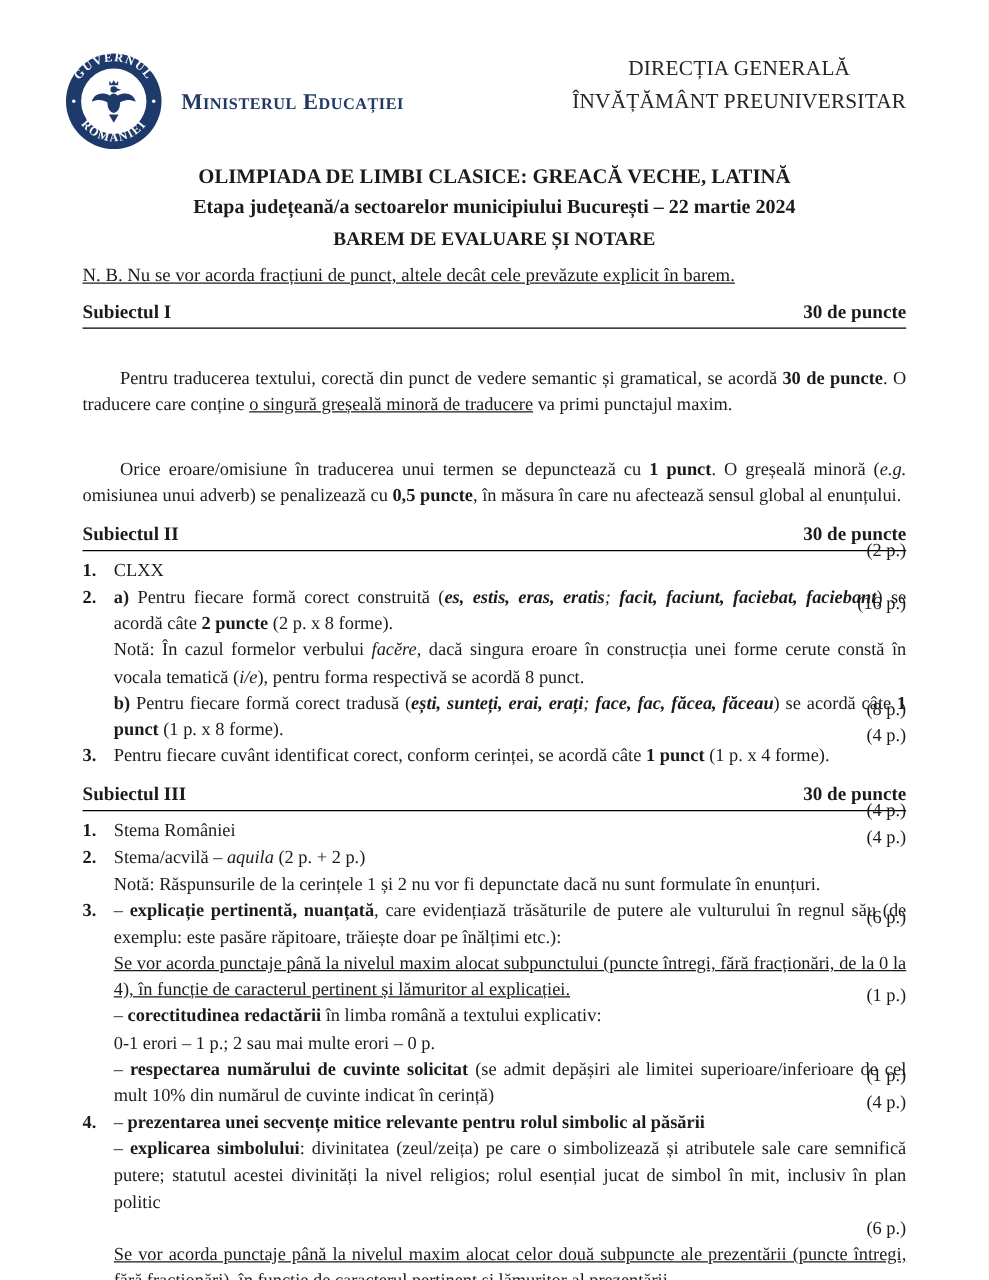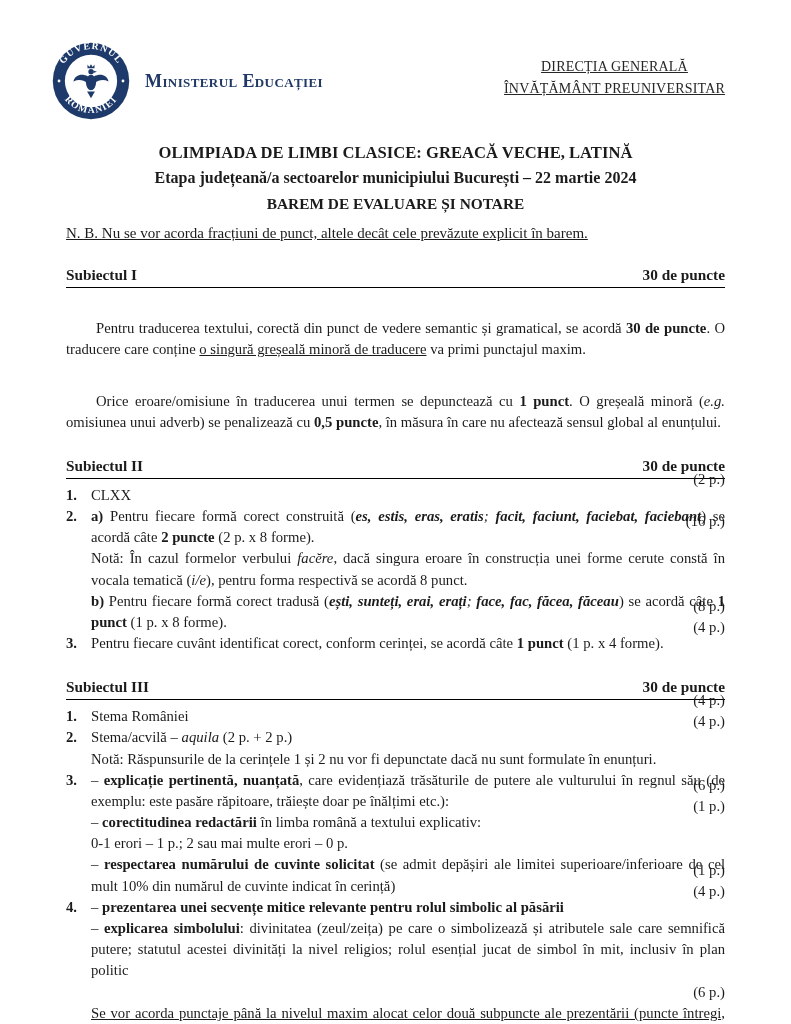--- a/index.html
+++ b/index.html
@@ -7,34 +7,34 @@
     width:791px; height:1024px; box-sizing:border-box; margin:0 auto;
     background:#ffffff; overflow:hidden;
     padding:42px 66px 0 66px;
     font-family:"Liberation Serif", serif; color:#1b1b1b;
   }
   
   .hdr { display:flex; justify-content:space-between; align-items:flex-start; margin-left:-14px; }
   .hdr-left { display:flex; align-items:center; gap:15px; }
   .seal { width:78px; height:78px; display:block; }
   .ministry { font-size:18px; font-weight:bold; font-variant-caps:small-caps; color:#1f3864; letter-spacing:.4px; }
-  .hdr-right { text-align:center; margin-top:14px; font-size:14px; line-height:1.55; letter-spacing:.2px; color:#262626; font-weight:500;text-decoration:underline; }
+  .hdr-right { text-align:center; margin-top:0; font-size:17px; line-height:1.55; letter-spacing:.2px; color:#262626; font-weight:500; }
   
-  .titles { text-align:center; margin-top:21px; line-height:1.4; }
+  .titles { text-align:center; margin-top:9px; line-height:1.4; }
   .t1 { font-size:16.6px; font-weight:bold; margin:2px 0; }
   .t2 { font-size:16px;   font-weight:bold; margin:3px 0; }
   .t3 { font-size:16px;   font-weight:bold; font-style:italic; margin:3px 0; }
   .t4 { font-size:15.4px; font-weight:bold; margin:2px 0; }
   .t5 { font-size:15.4px; font-weight:bold; margin:2px 0; }
   
   .nb { margin-top:11px; font-size:15px; text-decoration:underline; }
   .doc { font-size:14.7px; line-height:1.44; text-align:justify; }
   .sec-hdr { display:flex; justify-content:space-between; align-items:flex-end;
              font-weight:bold; font-size:15.3px; border-bottom:1.6px solid #000;
-             padding-bottom:1px; margin-top:22px; margin-bottom:6px; text-align:left; }
+             padding-bottom:1px; margin-top:9px; margin-bottom:6px; text-align:left; }
   .blk { position:relative; min-height:1em; }
   .p   { text-indent:30px;margin-top:30px; }
   .li  { padding-left:25px; }
   .li .num { position:absolute; left:0; top:0; font-weight:bold; }
   .pline { text-align:right; }
   .pts { position:absolute; right:0; bottom:16px; white-space:nowrap; background:transparent; }
   .pline .pts { position:static; }
   .b { font-weight:bold; }
   .i { font-style:italic; }
   .u { text-decoration:underline; }
@@ -104,20 +104,21 @@
       <div class="blk li cont"><span class="b">b)</span><span> Pentru fiecare formă corect tradusă (</span><span class="b i">ești, sunteți, erai, erați</span><span class="i">; </span><span class="b i">face, fac, făcea, făceau</span><span>) se acordă câte </span><span class="b">1 punct</span><span> (1 p. x 8 forme).</span><span class="pts">(8 p.)</span></div>
       <div class="blk li"><span class="num">3.</span><span>Pentru fiecare cuvânt identificat corect, conform cerinței, se acordă câte </span><span class="b">1 punct</span><span> (1 p. x 4 forme).</span><span class="pts">(4 p.)</span></div>
       <div class="sec-hdr">
         <span class="sec-title">Subiectul III</span>
         <span class="sec-pts">30 de puncte</span>
       </div>
       <div class="blk li"><span class="num">1.</span><span>Stema României</span><span class="pts">(4 p.)</span></div>
       <div class="blk li"><span class="num">2.</span><span>Stema/acvilă – </span><span class="i">aquila</span><span> (2 p. + 2 p.)</span><span class="pts">(4 p.)</span></div>
       <div class="blk li cont"><span>Notă: Răspunsurile de la cerințele 1 și 2 nu vor fi depunctate dacă nu sunt formulate în enunțuri.</span></div>
       <div class="blk li"><span class="num">3.</span><span>– </span><span class="b">explicație pertinentă, nuanțată</span><span>, care evidențiază trăsăturile de putere ale vulturului în regnul său (de exemplu: este pasăre răpitoare, trăiește doar pe înălțimi etc.):</span><span class="pts">(6 p.)</span></div>
+      <div class="blk li cont"><span class="u">Se vor acorda punctaje până la nivelul maxim alocat subpunctului (puncte întregi, fără fracționări, de la 0 la 4), în funcție de caracterul pertinent și lămuritor al explicației.</span></div>
       <div class="blk li cont"><span>– </span><span class="b">corectitudinea redactării</span><span> în limba română a textului explicativ:</span><span class="pts">(1 p.)</span></div>
       <div class="blk li cont"><span>0-1 erori – 1 p.; 2 sau mai multe erori – 0 p.</span></div>
       <div class="blk li cont"><span>– </span><span class="b">respectarea numărului de cuvinte solicitat</span><span> (se admit depășiri ale limitei superioare/inferioare de cel mult 10% din numărul de cuvinte indicat în cerință)</span><span class="pts">(1 p.)</span></div>
       <div class="blk li"><span class="num">4.</span><span>– </span><span class="b">prezentarea unei secvențe mitice relevante pentru rolul simbolic al păsării</span><span class="pts">(4 p.)</span></div>
       <div class="blk li cont"><span>– </span><span class="b">explicarea simbolului</span><span>: divinitatea (zeul/zeița) pe care o simbolizează și atributele sale care semnifică putere; statutul acestei divinități la nivel religios; rolul esențial jucat de simbol în mit, inclusiv în plan politic</span></div>
       <div class="blk li pline"><span class="pts">(6 p.)</span></div>
       <div class="blk li cont"><span class="u">Se vor acorda punctaje până la nivelul maxim alocat celor două subpuncte ale prezentării (puncte întregi, fără fracționări), în funcție de caracterul pertinent și lămuritor al prezentării.</span></div>
     </div>
 
 </div>

